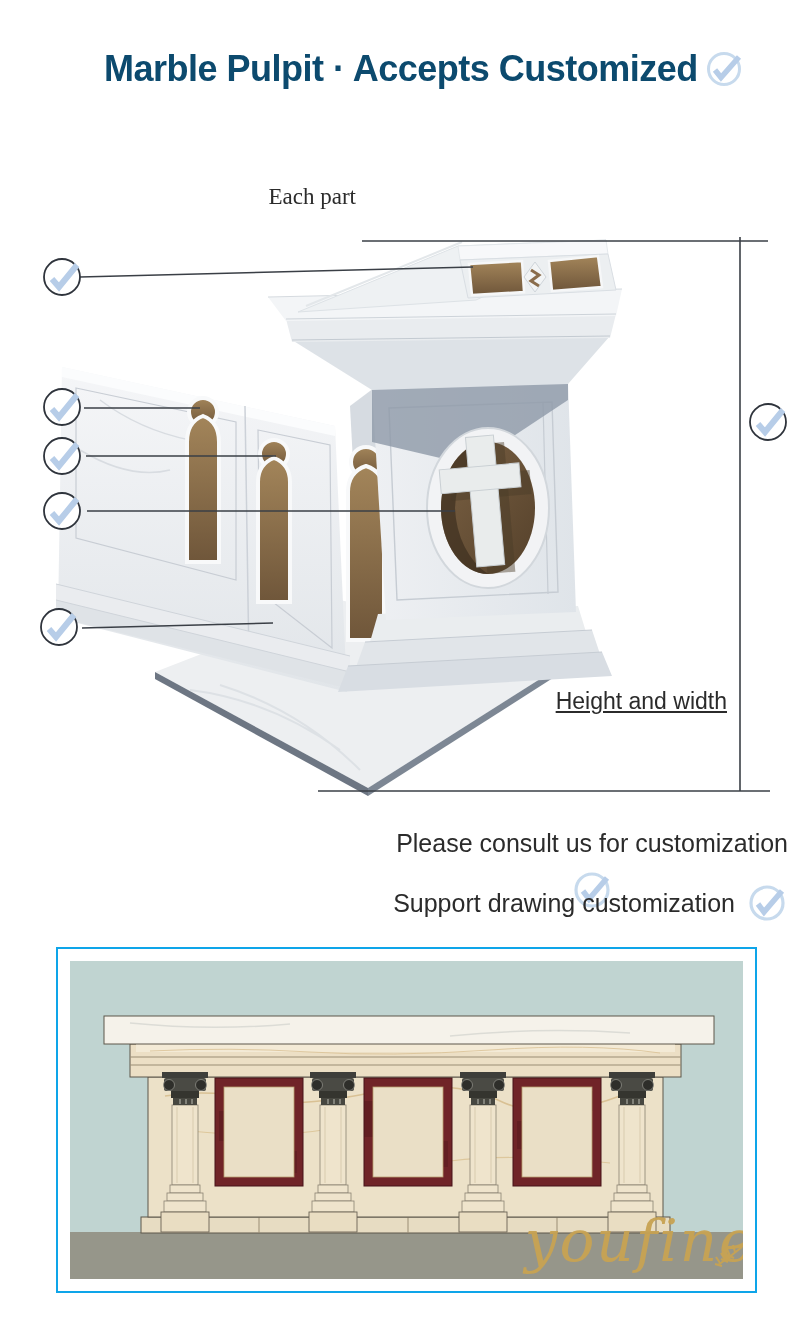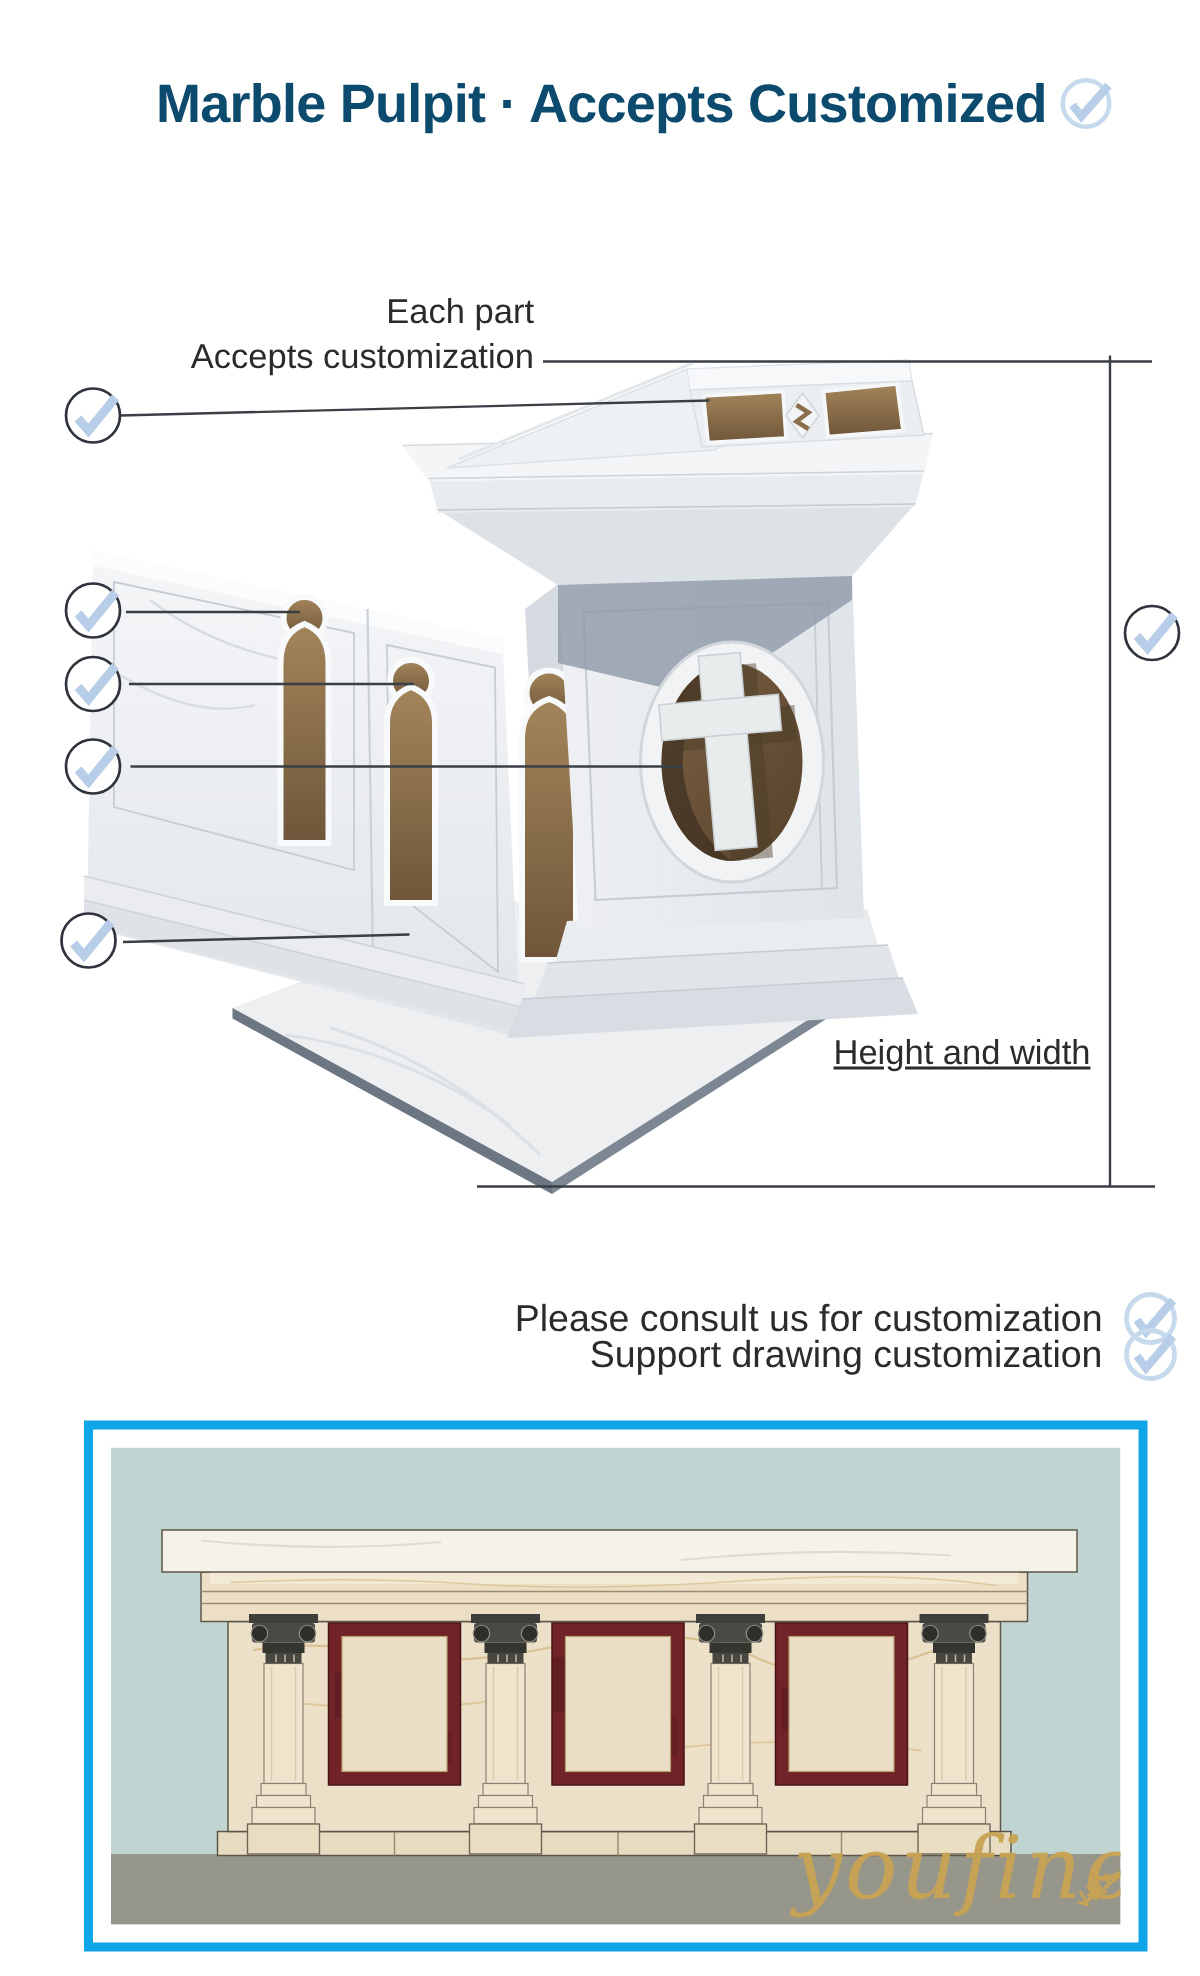--- a/index.html
+++ b/index.html
@@ -12,31 +12,31 @@
   .title-row h1{
     margin:0;font-size:36px;font-weight:700;letter-spacing:-0.5px;color:#0c4a6e;
     font-family:"Liberation Sans", sans-serif;white-space:nowrap;
   }
   .check-light{flex:0 0 auto;}
   
   .figure{position:absolute;left:0;top:0;width:800px;height:1317px;}
   .pulpit-art{position:absolute;left:40px;top:230px;z-index:1;}
   .overlay{position:absolute;left:0;top:0;z-index:5;pointer-events:none;}
   .ann-label{position:absolute;z-index:6;font-size:23px;line-height:30px;color:#2b2b2b;text-align:right;white-space:nowrap;}
-  .label-each-part{top:192px;right:444px;}
+  .label-each-part{top:182px;right:444px;font-family:Liberation Serif, serif;}
   .label-hw{top:686px;right:73px;text-decoration:underline;}
   
   .note-row{position:absolute;right:12px;display:flex;align-items:center;gap:11px;z-index:6;}
   .note-row .note-text{font-size:25px;color:#2b2b2b;white-space:nowrap;}
-  .row-consult{top:858px;}
+  .row-consult{top:829px;flex-direction:column;}
   .row-support{top:882px;}
   
   .drawing-frame{
     position:absolute;left:56px;top:947px;width:673px;height:318px;
-    border:6px solid #0ea5e9;background:#ffffff;padding:12px;z-index:2;
+    border:2px solid #0ea5e9;background:#ffffff;padding:12px;z-index:2;
   }
 </style>
 </head>
 <body>
 
 <div class="page">
 
   <div class="title-row">
     <h1>Marble Pulpit · Accepts Customized</h1>
     <svg class="check-light" width="42" height="42" viewBox="-21 -21 42 42">
@@ -176,21 +176,20 @@
         <use href="#check-dark" x="62" y="407"></use>
         <use href="#check-dark" x="62" y="456"></use>
         <use href="#check-dark" x="62" y="511"></use>
         <use href="#check-dark" x="59" y="627"></use>
         <use href="#check-dark" x="768" y="422"></use>
       </g>
     </svg>
 
     <div class="ann-label label-each-part">
       <div>Each part</div>
-      <div>Accepts customization</div>
     </div>
     <div class="ann-label label-hw">
       <div>Height and width</div>
     </div>
   </div>
 
   <div class="note-row row-consult">
     <span class="note-text">Please consult us for customization</span>
     <svg width="42" height="42" viewBox="-21 -21 42 42">
       <circle cx="0" cy="0" r="16" fill="none" stroke="#c7daed" stroke-width="3.2"></circle>

